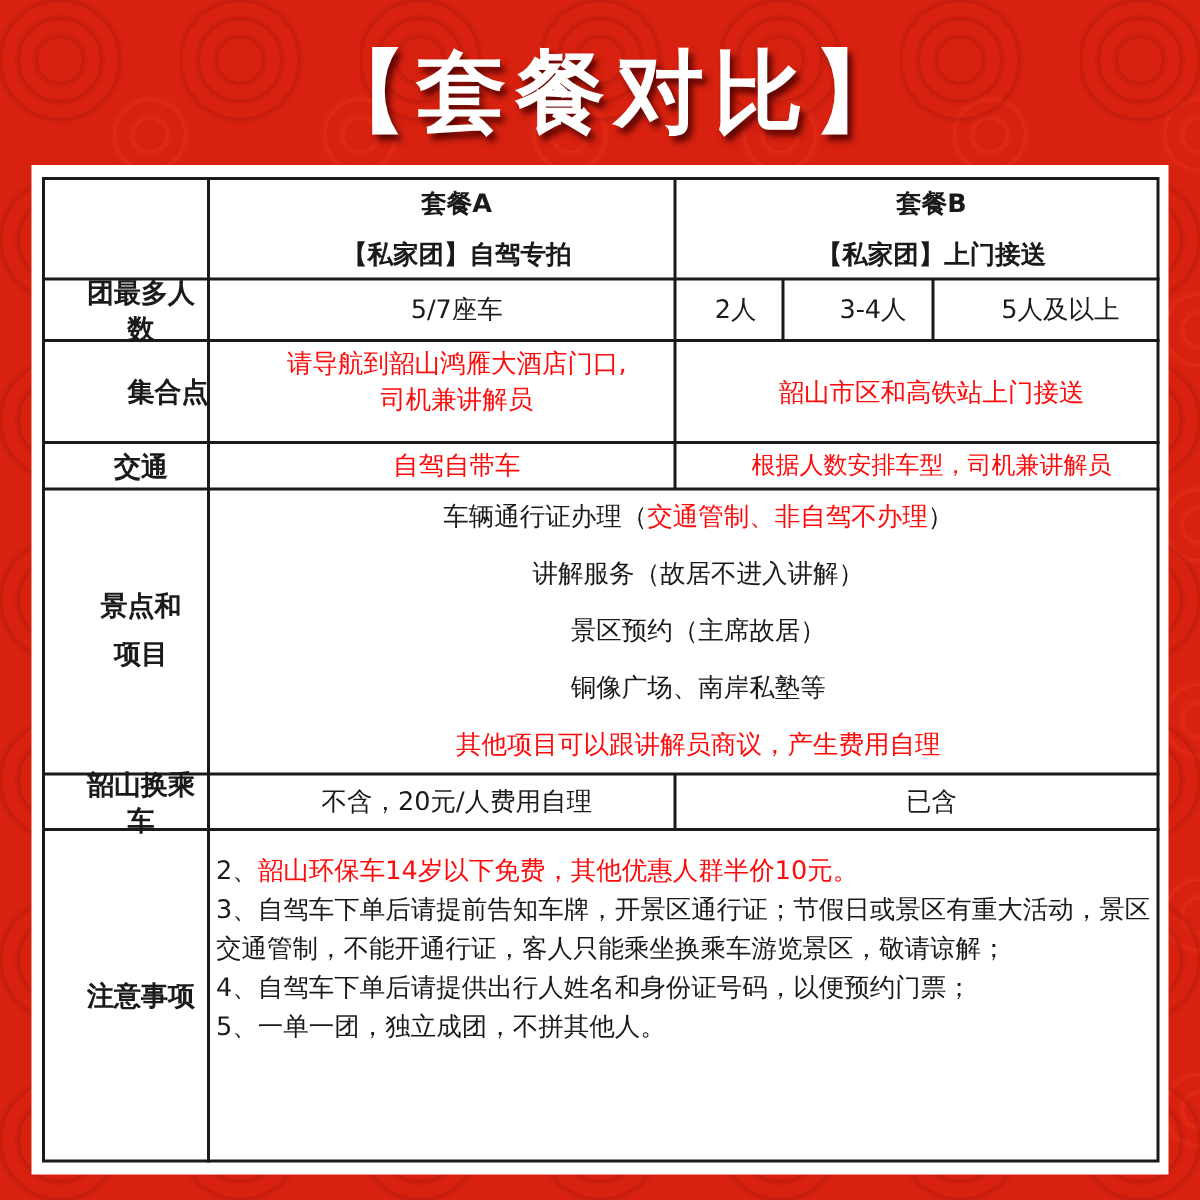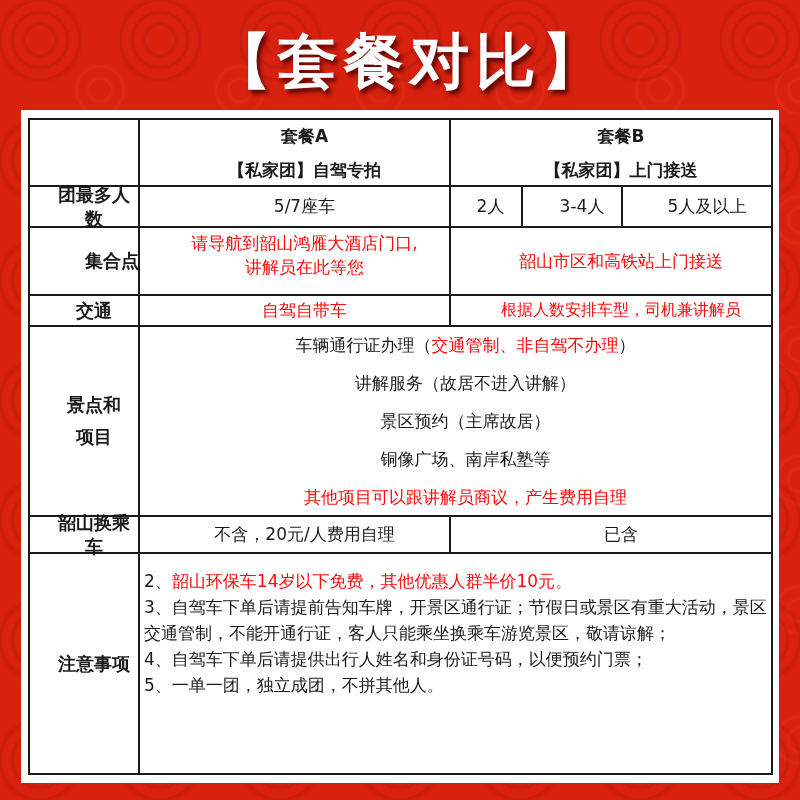--- a/index.html
+++ b/index.html
@@ -86,21 +86,21 @@
 
 <div class="cell lbl" style="left:30px; top:187px; width:108px; height:39px;">团最多人数</div>
 <div class="cell" style="left:140px; top:187px; width:309px; height:39px;">5/7座车</div>
 <div class="cell" style="left:451px; top:187px; width:59px; height:39px;">2人</div>
 <div class="cell" style="left:523px; top:187px; width:98px; height:39px;">3-4人</div>
 <div class="cell" style="left:623px; top:187px; width:148px; height:39px;">5人及以上</div>
 
 <div class="cell lbl" style="left:30px; top:228px; width:108px; height:66px;margin-left:18px;">集合点</div>
 <div class="cell red" style="left:140px; top:228px; width:309px; height:54px; line-height:24px;">
   <div>请导航到韶山鸿雁大酒店门口,</div>
-  <div>讲解员在此等您</div>
+  <div>司机兼讲解员</div>
 </div>
 <div class="cell red" style="left:451px; top:228px; width:320px; height:66px;">韶山市区和高铁站上门接送</div>
 
 <div class="cell lbl" style="left:30px; top:296px; width:108px; height:29px;">交通</div>
 <div class="cell red" style="left:140px; top:296px; width:309px; height:29px;">自驾自带车</div>
 <div class="cell red" style="left:451px; top:296px; width:320px; height:29px; font-size:16px;">根据人数安排车型，司机兼讲解员</div>
 
 <div class="cell lbl" style="left:30px; top:327px; width:108px; height:188px; line-height:32px;">
   <div>景点和</div>
   <div>项目</div>

